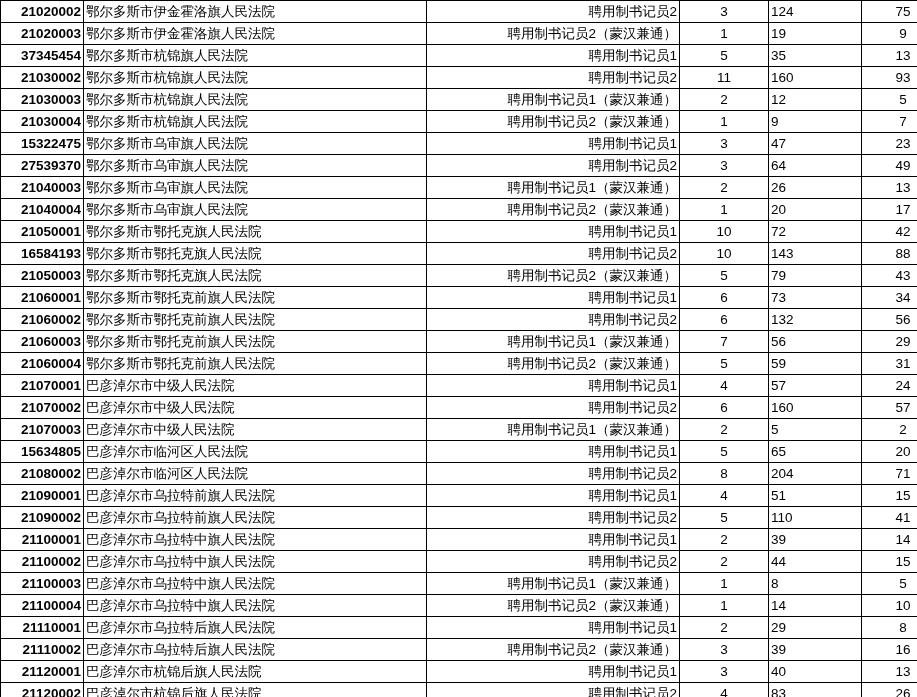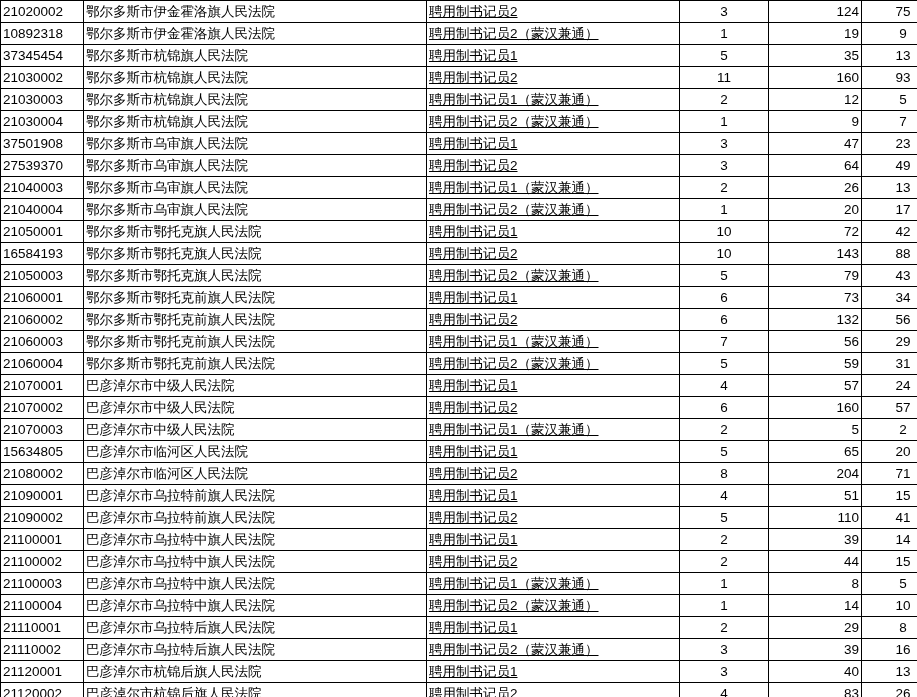--- a/index.html
+++ b/index.html
@@ -28,41 +28,41 @@
     border: 1px solid #000000;
     font-size: 13.5px;
     line-height: 1.0;
     height: 21px;
     padding: 0 2px;
     white-space: nowrap;
     overflow: hidden;
   }
   td.col-code {
     width: 78px;
-    text-align: left;
+    text-align: right;
     font-family: "Liberation Sans", sans-serif;
+    font-weight: bold;
   }
   td.col-unit {
     width: 338px;
     text-align: left;
     padding-left: 5px;
   }
   td.col-post {
     width: 248px;
-    text-align: left;
+    text-align: right;
     padding-left: 5px;
-    text-decoration: underline;
   }
   td.col-plan {
     width: 84px;
     text-align: center;
   }
   td.col-signup {
     width: 88px;
-    text-align: right;
+    text-align: left;
   }
   td.col-pass {
     width: 78px;
     text-align: center;
   }
 </style>
 </head>
 <body>
 
 <div class="table-wrap">
@@ -70,21 +70,21 @@
     <tbody>
         <tr>
           <td class="col-code">21020002</td>
           <td class="col-unit">鄂尔多斯市伊金霍洛旗人民法院</td>
           <td class="col-post">聘用制书记员2</td>
           <td class="col-plan">3</td>
           <td class="col-signup">124</td>
           <td class="col-pass">75</td>
         </tr>
         <tr>
-          <td class="col-code">10892318</td>
+          <td class="col-code">21020003</td>
           <td class="col-unit">鄂尔多斯市伊金霍洛旗人民法院</td>
           <td class="col-post">聘用制书记员2（蒙汉兼通）</td>
           <td class="col-plan">1</td>
           <td class="col-signup">19</td>
           <td class="col-pass">9</td>
         </tr>
         <tr>
           <td class="col-code">37345454</td>
           <td class="col-unit">鄂尔多斯市杭锦旗人民法院</td>
           <td class="col-post">聘用制书记员1</td>
@@ -110,21 +110,21 @@
         </tr>
         <tr>
           <td class="col-code">21030004</td>
           <td class="col-unit">鄂尔多斯市杭锦旗人民法院</td>
           <td class="col-post">聘用制书记员2（蒙汉兼通）</td>
           <td class="col-plan">1</td>
           <td class="col-signup">9</td>
           <td class="col-pass">7</td>
         </tr>
         <tr>
-          <td class="col-code">37501908</td>
+          <td class="col-code">15322475</td>
           <td class="col-unit">鄂尔多斯市乌审旗人民法院</td>
           <td class="col-post">聘用制书记员1</td>
           <td class="col-plan">3</td>
           <td class="col-signup">47</td>
           <td class="col-pass">23</td>
         </tr>
         <tr>
           <td class="col-code">27539370</td>
           <td class="col-unit">鄂尔多斯市乌审旗人民法院</td>
           <td class="col-post">聘用制书记员2</td>

